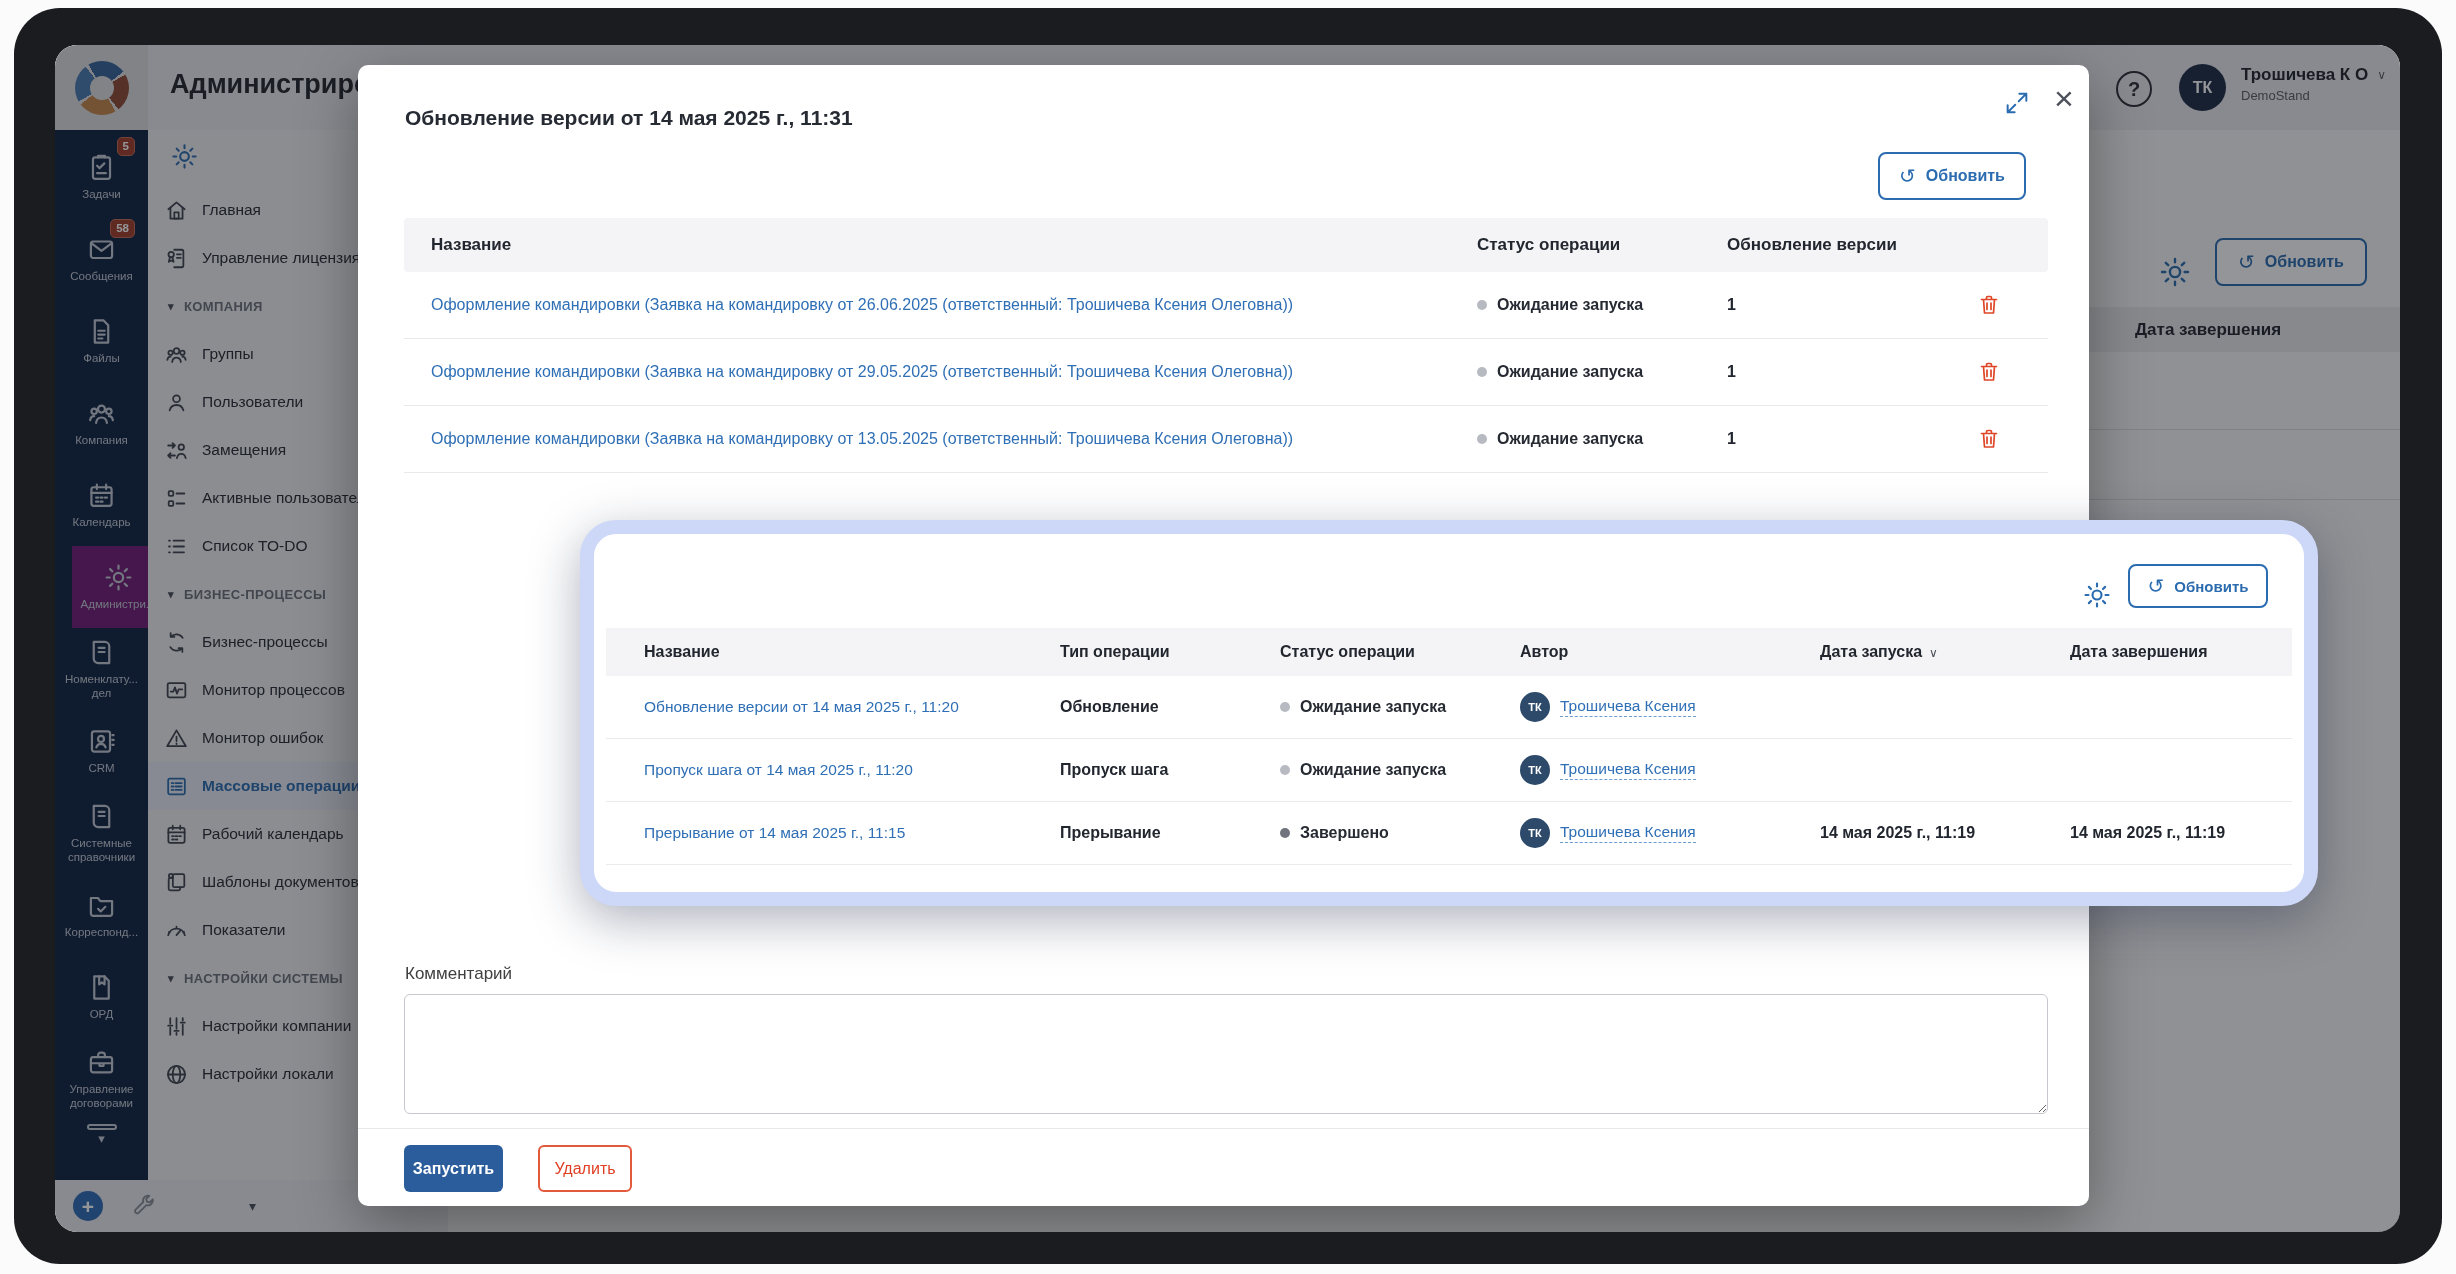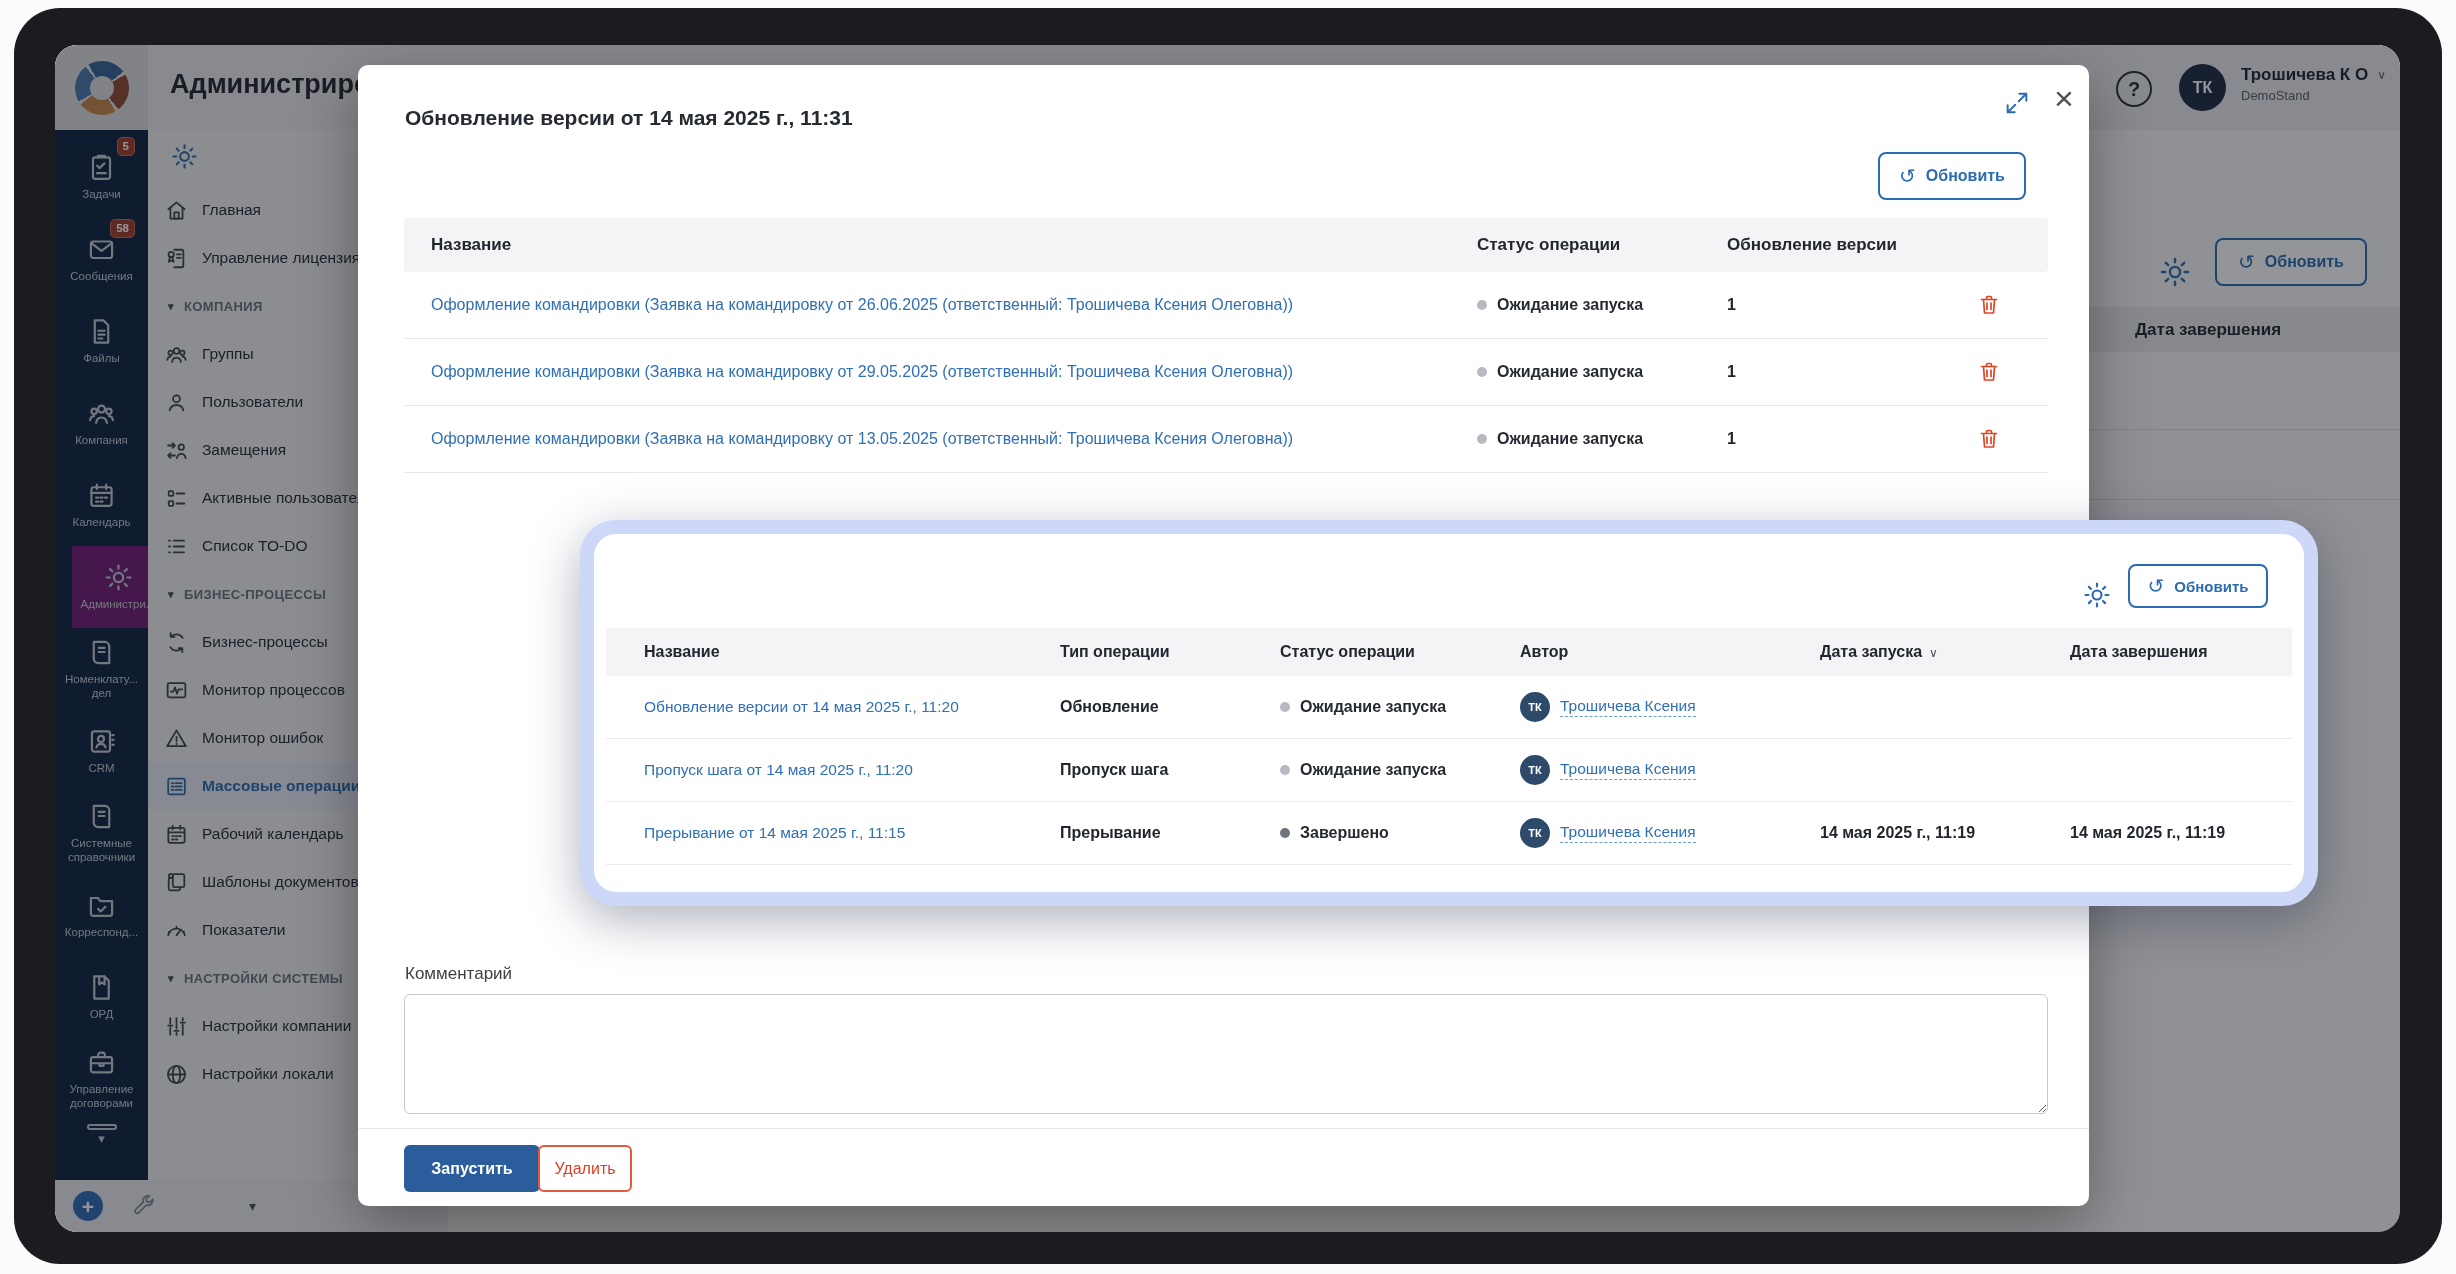--- a/index.html
+++ b/index.html
@@ -89,21 +89,21 @@
   .status{display:flex;align-items:center;gap:10px;font-size:16px;font-weight:600;color:#262a32;}
   .dot{width:10px;height:10px;border-radius:50%;background:#b7bac1;flex:none;}
   .dot.done{background:#6f747d;}
   .ver{font-size:16px;font-weight:700;color:#22262e;}
   .act-cell{display:flex;justify-content:center;}
   .trash{color:#df4527;cursor:pointer;}
   .trash svg{width:24px;height:24px;}
   .m-comment-label{position:absolute;left:47px;top:899px;font-size:17px;color:#404040;}
   .m-textarea{position:absolute;left:46px;top:929px;width:1644px;height:120px;border:1px solid #c6c8cd;border-radius:6px;resize:both;font-family:"Liberation Sans",sans-serif;font-size:16px;padding:12px 14px;color:#22262e;outline:none;}
   .m-divider{position:absolute;left:0;top:1063px;width:100%;border-top:1px solid #e8e8ec;}
-  .m-run{position:absolute;left:46px;top:1080px;width:136px;height:47px;background:#2b5d9c;color:#fff;border:none;border-radius:6px;font-size:16px;font-weight:600;display:flex;align-items:center;justify-content:center;cursor:pointer;font-family:"Liberation Sans",sans-serif;}
+  .m-run{position:absolute;left:46px;top:1080px;width:99px;height:47px;background:#2b5d9c;color:#fff;border:none;border-radius:6px;font-size:16px;font-weight:600;display:flex;align-items:center;justify-content:center;cursor:pointer;font-family:"Liberation Sans",sans-serif;}
   .m-del{position:absolute;left:180px;top:1080px;width:94px;height:47px;background:#fff;border:2px solid #e2593c;color:#df3e22;border-radius:6px;font-size:16px;display:flex;align-items:center;justify-content:center;cursor:pointer;font-family:"Liberation Sans",sans-serif;}
 
   
   .hl{position:absolute;left:525px;top:475px;width:1738px;height:386px;z-index:60;border:14px solid #cdd7f8;border-radius:36px;background:#fff;box-shadow:0 14px 50px rgba(25,35,70,.35);}
   .p-gear{position:absolute;left:1488px;top:46px;color:#2b6cb0;cursor:pointer;}
   .p-gear svg{width:30px;height:30px;}
   .p-refresh{position:absolute;left:1534px;top:30px;width:140px;height:44px;font-size:15px;}
   .t2{position:absolute;left:12px;top:94px;width:1686px;}
   .t2 .thr{display:grid;grid-template-columns:424px 220px 240px 300px 250px 1fr;height:48px;background:#f4f4f6;align-items:center;}
   .t2 .th{font-size:16px;}

